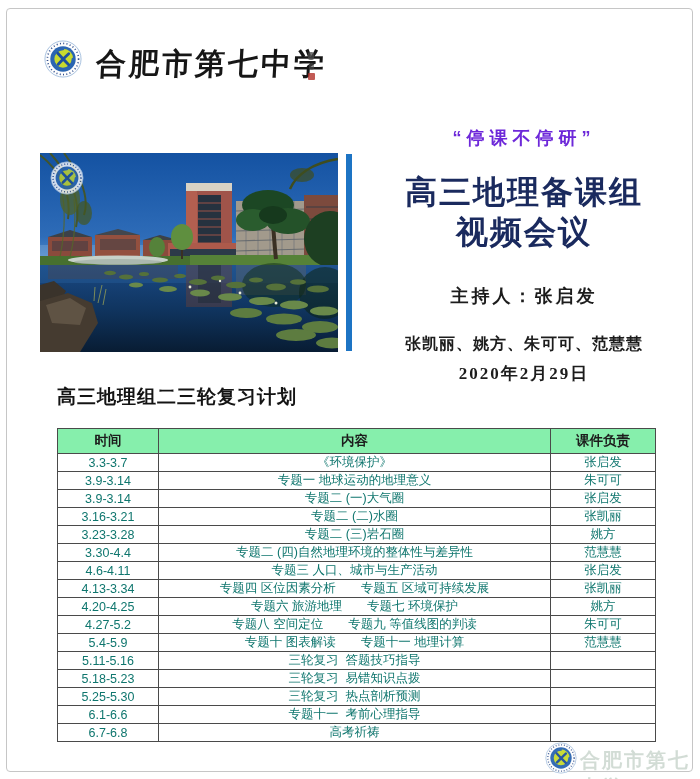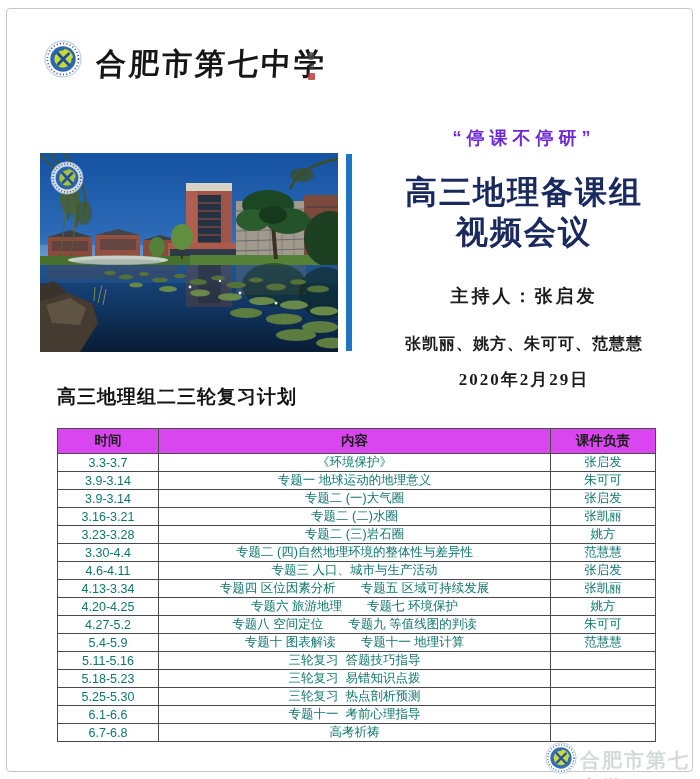--- a/index.html
+++ b/index.html
@@ -27,31 +27,31 @@
   .vbar{position:absolute;left:346px;top:154px;width:6px;height:197px;
         background:var(--accent-blue);}
   .hero{position:absolute;left:358px;top:126px;width:332px;text-align:center;}
   .slogan{font-size:18px;font-weight:800;letter-spacing:5px;color:#6d28d9;}
   .big-title{margin-top:22px;font-size:32px;line-height:40px;font-weight:900;
              color:var(--title-navy);letter-spacing:2px;}
   .host{margin-top:32px;font-size:18px;font-weight:700;letter-spacing:3px;
         font-family:"Liberation Serif",serif;}
   .members{margin-top:26px;font-size:16px;font-weight:700;letter-spacing:1px;
            font-family:"Liberation Serif",serif;}
-  .date{margin-top:13px;font-size:17px;font-weight:700;letter-spacing:2px;
+  .date{margin-top:7px;font-size:17px;font-weight:700;letter-spacing:2px;
         font-family:"Liberation Serif",serif;}
 
   
   .sched-title{position:absolute;left:57px;top:384px;font-size:19px;font-weight:800;
                letter-spacing:1px;color:#141414;}
   table.sched{position:absolute;left:57px;top:428px;width:584px;border-collapse:collapse;
               table-layout:fixed;}
   .sched th,.sched td{border:1px solid var(--border-gray);text-align:center;
               white-space:pre;overflow:hidden;}
-  .sched th{height:25px;font-size:13.5px;font-weight:800;background:#d946ef;}
+  .sched th{height:25px;font-size:13.5px;font-weight:800;background:#86efac;}
   .sched td{height:18px;font-size:12.5px;font-weight:400;color:#0f766e;}
   .col-time{width:101px;}
   .col-content{width:392px;}
   .col-owner{width:105px;}
 
   
   .wm-logo{position:absolute;left:545px;top:742px;width:32px;height:32px;opacity:.95;}
   .wm-text{position:absolute;left:580px;top:747px;font-size:20px;font-weight:800;
            letter-spacing:2px;color:var(--watermark-gray);opacity:.45;
            filter:blur(.4px);}

